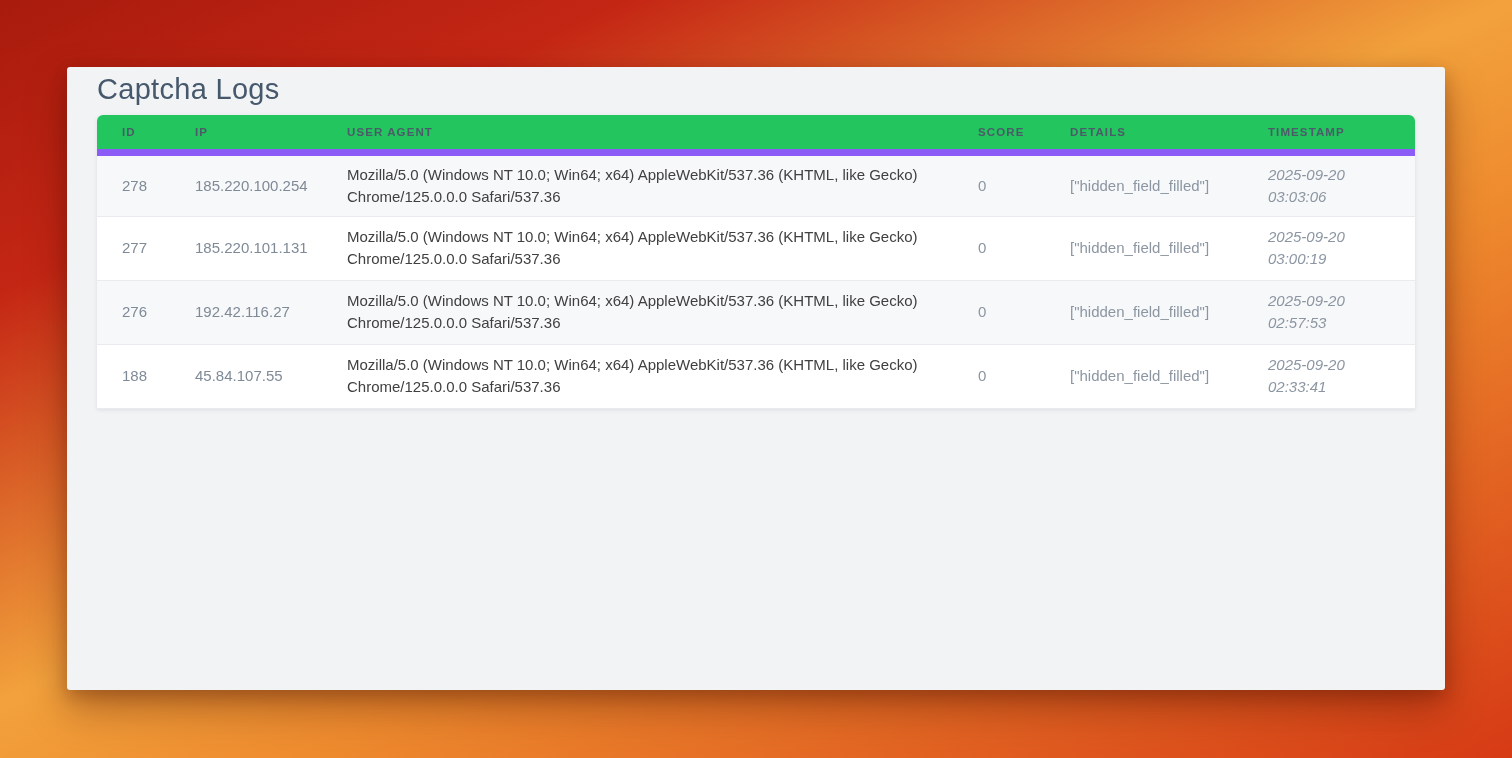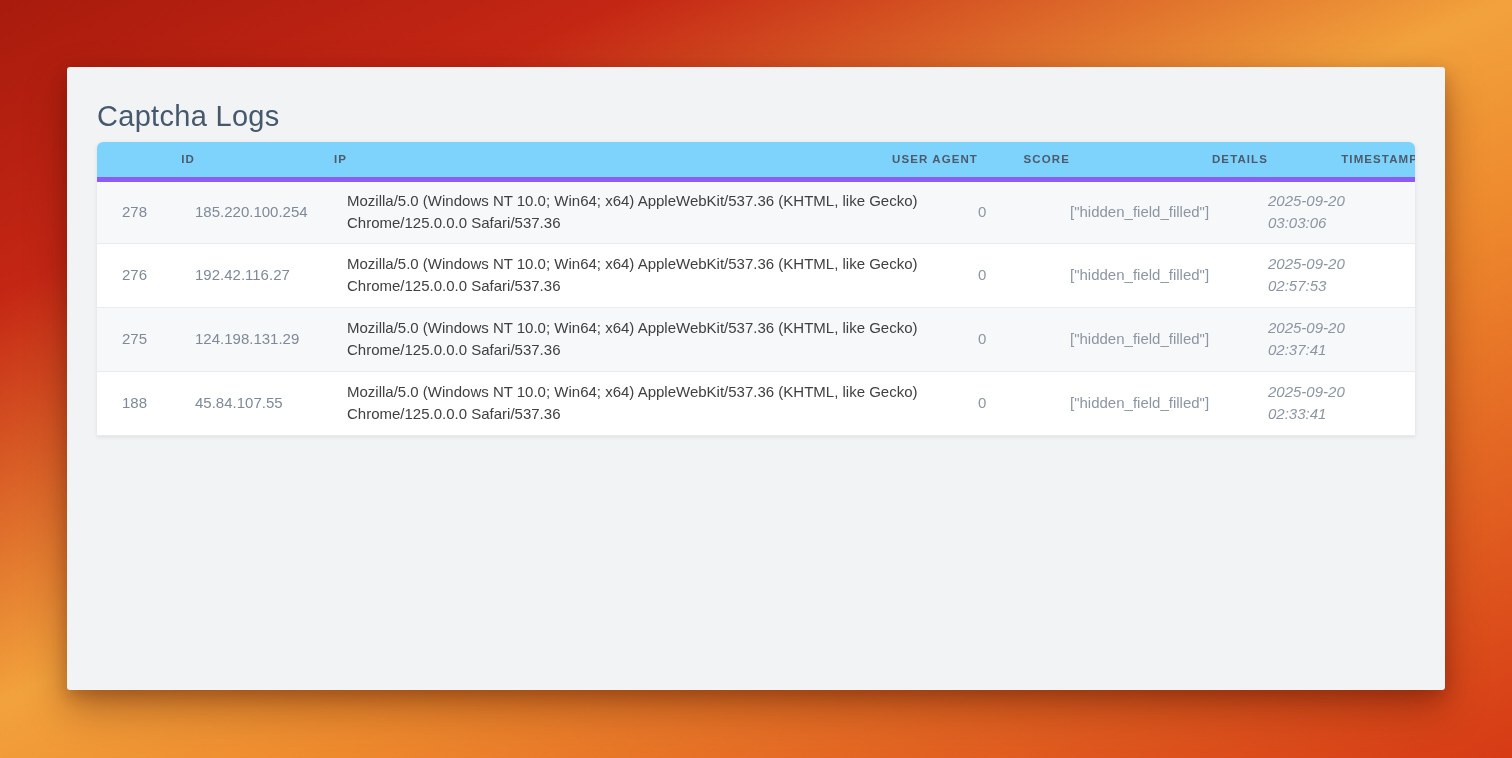--- a/index.html
+++ b/index.html
@@ -13,21 +13,21 @@
   .card {
     position: absolute;
     left: 67px; top: 67px;
     width: 1378px; height: 623px;
     background: #f2f3f5;
     border-radius: 3px;
     box-shadow: 0 18px 40px rgba(70,12,0,.38), 0 6px 16px rgba(70,12,0,.22);
     overflow: hidden;
   }
   .page-title {
-    padding: 32px 30px 0;
+    padding: 5px 30px 0;
     font-size: 29px;
     line-height: 34px;
     font-weight: 500;
     color: #46586c;
     letter-spacing: .3px;
   }
   .table-wrap {
     margin: 9px 30px 0;
     background: #ffffff;
     border-radius: 6px 6px 0 0;
@@ -40,28 +40,28 @@
     table-layout: fixed;
   }
   col.c-id      { width: 98px; }
   col.c-ip      { width: 152px; }
   col.c-ua      { width: 631px; }
   col.c-score   { width: 92px; }
   col.c-details { width: 198px; }
   col.c-ts      { width: 150px; }
   thead th {
     height: 37px;
-    text-align: right;
+    text-align: left;
     vertical-align: middle;
     font-size: 11.5px;
     font-weight: 700;
     letter-spacing: 1.1px;
     color: #4d5a69;
-    background: #7dd3fc;
-    border-bottom: 5px solid #8b5cf6;
+    background: #22c55e;
+    border-bottom: 7px solid #8b5cf6;
     padding: 0;
   }
   th.first, td.first { padding-left: 25px; }
   tbody td {
     height: 64px;
     vertical-align: middle;
     font-size: 15px;
     line-height: 22px;
     color: #8c96a2;
     border-bottom: 1px solid #e9ebef;
@@ -101,34 +101,34 @@
       <tbody>
           <tr>
     <td class="first cell-id">278</td>
     <td class="cell-ip">185.220.100.254</td>
     <td class="cell-ua">Mozilla/5.0 (Windows NT 10.0; Win64; x64) AppleWebKit/537.36 (KHTML, like Gecko) Chrome/125.0.0.0 Safari/537.36</td>
     <td class="cell-score">0</td>
     <td class="cell-details">["hidden_field_filled"]</td>
     <td class="cell-ts">2025-09-20 03:03:06</td>
   </tr>
           <tr>
+    <td class="first cell-id">277</td>
+    <td class="cell-ip">185.220.101.131</td>
+    <td class="cell-ua">Mozilla/5.0 (Windows NT 10.0; Win64; x64) AppleWebKit/537.36 (KHTML, like Gecko) Chrome/125.0.0.0 Safari/537.36</td>
+    <td class="cell-score">0</td>
+    <td class="cell-details">["hidden_field_filled"]</td>
+    <td class="cell-ts">2025-09-20 03:00:19</td>
+  </tr>
+          <tr>
     <td class="first cell-id">276</td>
     <td class="cell-ip">192.42.116.27</td>
     <td class="cell-ua">Mozilla/5.0 (Windows NT 10.0; Win64; x64) AppleWebKit/537.36 (KHTML, like Gecko) Chrome/125.0.0.0 Safari/537.36</td>
     <td class="cell-score">0</td>
     <td class="cell-details">["hidden_field_filled"]</td>
     <td class="cell-ts">2025-09-20 02:57:53</td>
-  </tr>
-          <tr>
-    <td class="first cell-id">275</td>
-    <td class="cell-ip">124.198.131.29</td>
-    <td class="cell-ua">Mozilla/5.0 (Windows NT 10.0; Win64; x64) AppleWebKit/537.36 (KHTML, like Gecko) Chrome/125.0.0.0 Safari/537.36</td>
-    <td class="cell-score">0</td>
-    <td class="cell-details">["hidden_field_filled"]</td>
-    <td class="cell-ts">2025-09-20 02:37:41</td>
   </tr>
           <tr>
     <td class="first cell-id">188</td>
     <td class="cell-ip">45.84.107.55</td>
     <td class="cell-ua">Mozilla/5.0 (Windows NT 10.0; Win64; x64) AppleWebKit/537.36 (KHTML, like Gecko) Chrome/125.0.0.0 Safari/537.36</td>
     <td class="cell-score">0</td>
     <td class="cell-details">["hidden_field_filled"]</td>
     <td class="cell-ts">2025-09-20 02:33:41</td>
   </tr>
         </tbody>

